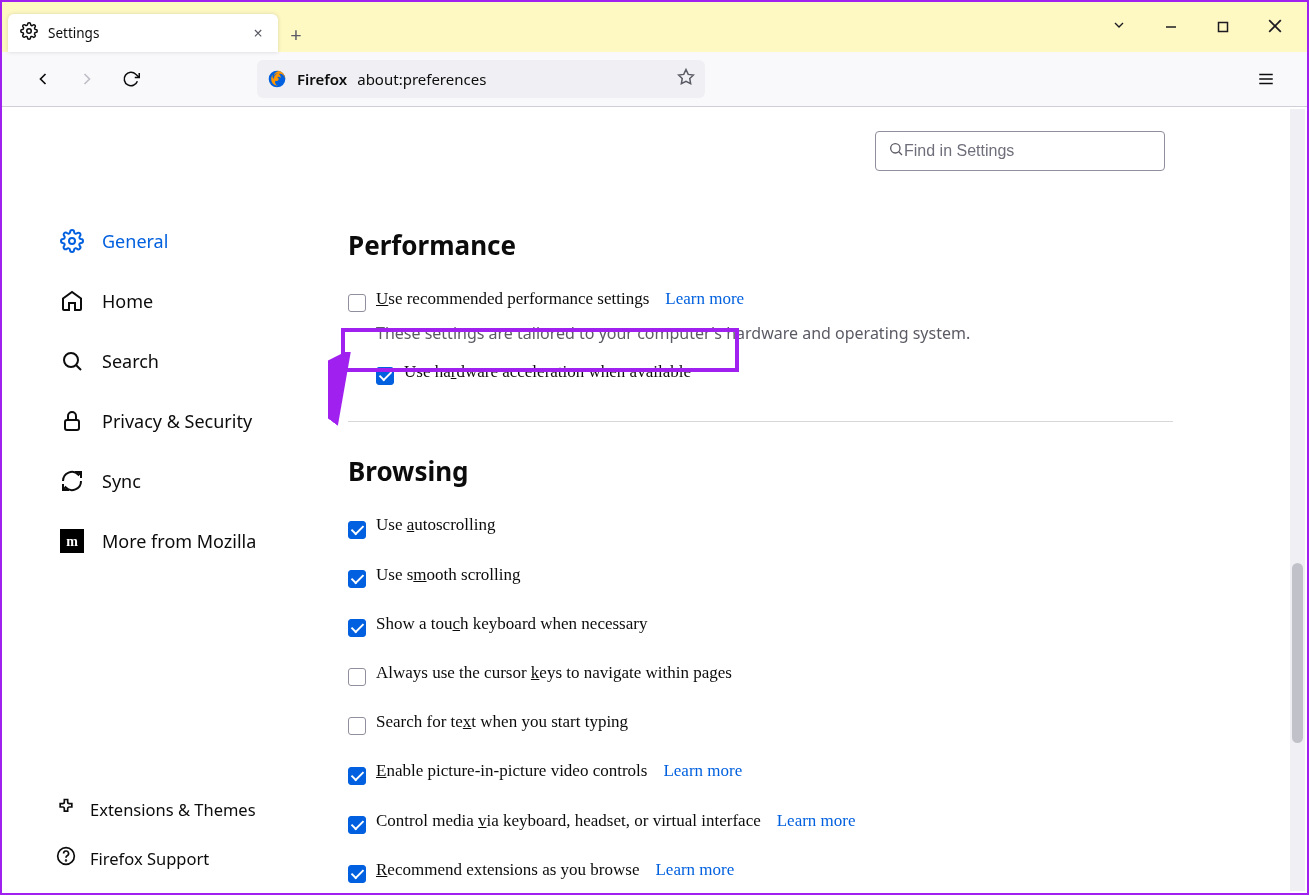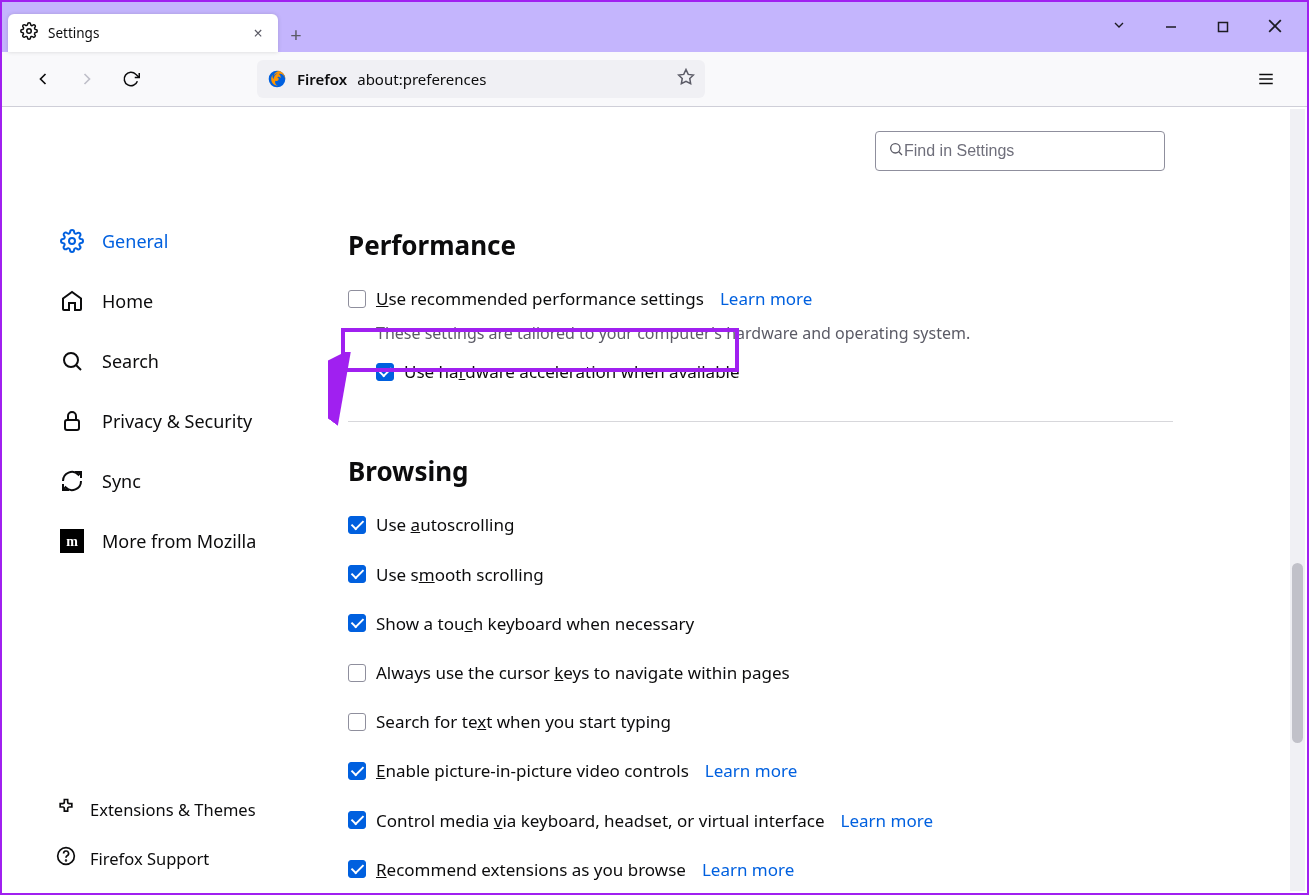--- a/index.html
+++ b/index.html
@@ -10,21 +10,21 @@
   border: 2px solid #a020f0;
   width: 1309px;
   height: 895px;
   overflow: hidden;
   position: relative;
   background: #fff;
 }
 
 .tabbar {
   height: 50px;
-  background: #c4b5fd;
+  background: #fef9c3;
   display: flex;
   align-items: flex-end;
   padding: 0 6px;
 }
 .tab {
   background: #fff;
   border-radius: 6px 6px 0 0;
   height: 38px;
   width: 270px;
   margin-top: 6px;
@@ -116,21 +116,21 @@
   border-radius: 4px;
   display:flex;
   align-items:center;
   padding: 0 12px;
   color:#5b5b66;
 }
 .searchbox input { border:none; outline:none; font-size:16px; flex:1; background:transparent; color:#5b5b66;}
 .searchbox input::placeholder { color:#6f6f7b; }
 .section { margin-top: 96px; width: 825px;}
 .section h2 { font-size: 26px; font-weight:700; margin-bottom: 22px; margin-top: 31px;}
-.row { display:flex; align-items:center; gap:10px; margin-bottom: 10px; font-size:17px; line-height:1.6;}
+.row { display:flex; align-items:flex-end; gap:10px; margin-bottom: 10px; font-size:17px; line-height:1.6;font-family:Liberation Serif, serif;}
 .subtext { color:#5b5b66; font-size:16px; margin: 6px 0 14px 28px;}
 .link { color:#0060df; cursor:pointer; margin-left:6px;}
 .checkbox {
   width: 18px; height:18px;
   border: 1.5px solid #8f8f9d;
   border-radius: 3px;
   flex-shrink:0;
   display:flex; align-items:center; justify-content:center;
   cursor:pointer;
   background:#fff;

